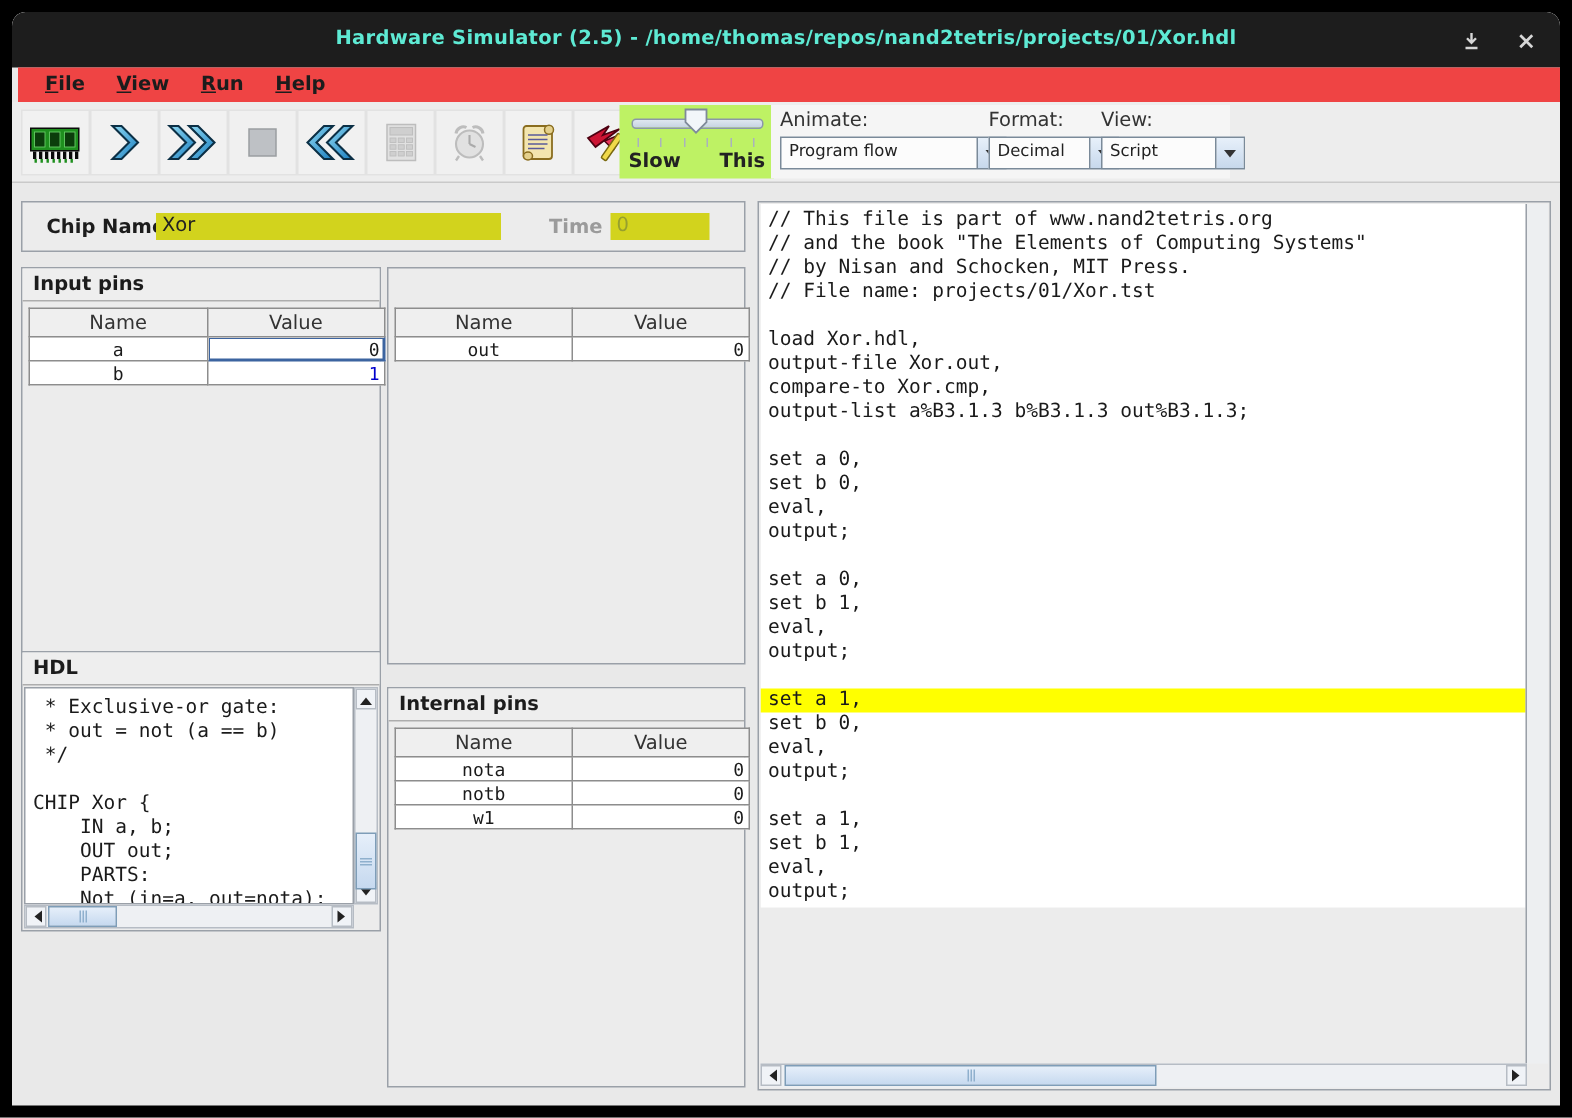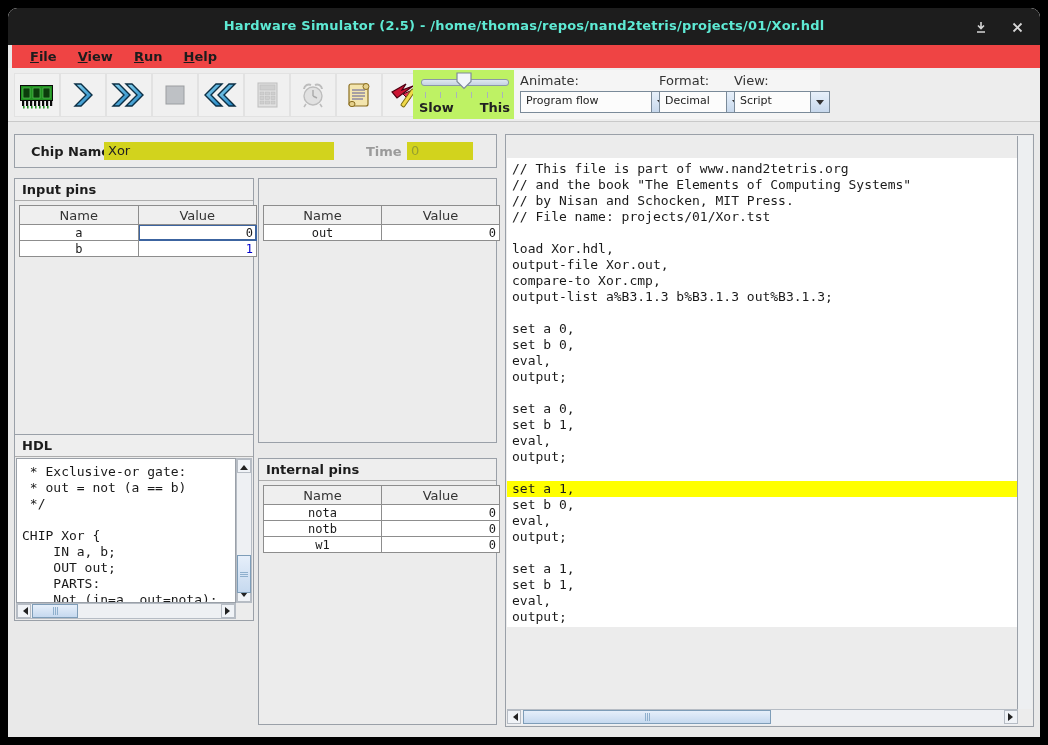--- a/index.html
+++ b/index.html
@@ -91,21 +91,21 @@
   .grip-v i{width:8px;height:1px;background:#8fb0cd;display:block;}
   .grip-h{display:flex;gap:1px;}
   .grip-h i{width:1px;height:8px;background:#8fb0cd;display:block;}
   .tri-up2{width:0;height:0;border:4px solid transparent;border-bottom:5px solid #222;margin-bottom:2px;}
   .tri-down2{width:0;height:0;border:4px solid transparent;border-top:5px solid #222;margin-top:2px;}
   .tri-left2{width:0;height:0;border:4px solid transparent;border-right:5px solid #222;margin-right:2px;}
   .tri-right2{width:0;height:0;border:4px solid transparent;border-left:5px solid #222;margin-left:2px;}
   
   .script-content{position:absolute;left:1px;top:1px;width:513px;bottom:17px;background:#ececec;
                   overflow:hidden;}
-  .script-lines{background:#fff;padding-top:3px;padding-bottom:2px;margin-top:22px;}
+  .script-lines{background:#fff;padding-top:3px;padding-bottom:2px;}
   .script-vstrip{position:absolute;top:1px;right:1px;width:14px;bottom:17px;background:#edeff1;
                  border-left:1px solid #9aa0a8;}
   .script-hscroll{position:absolute;left:1px;right:15px;bottom:1px;height:16px;background:#eef0f3;
                   border-top:1px solid #b6bcc4;box-sizing:border-box;}
 </style>
 </head>
 <body>
 
 <div class="window">
 

